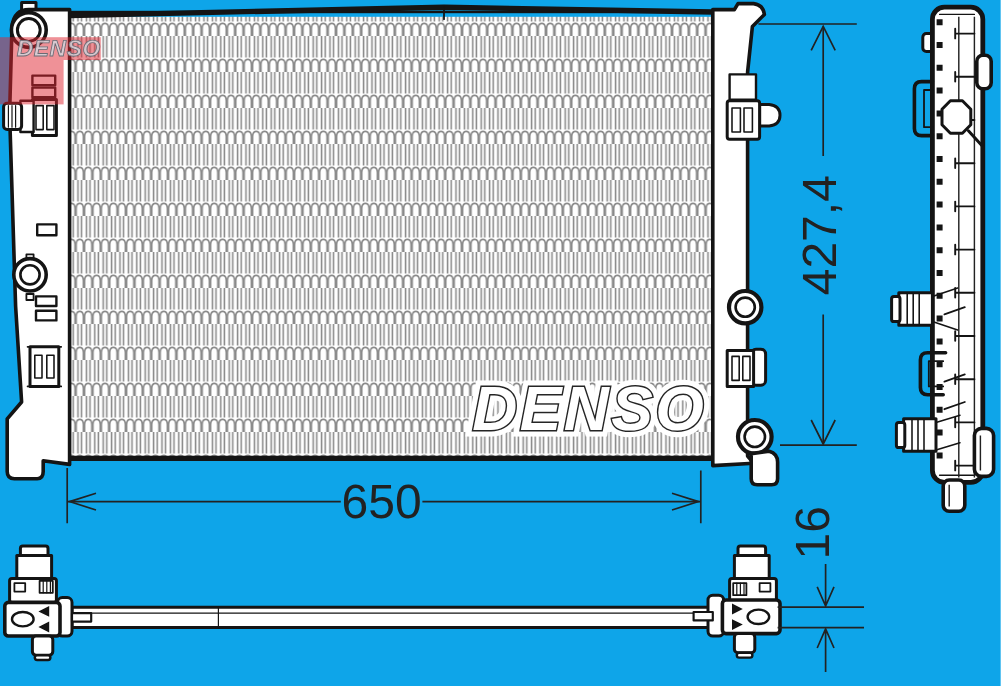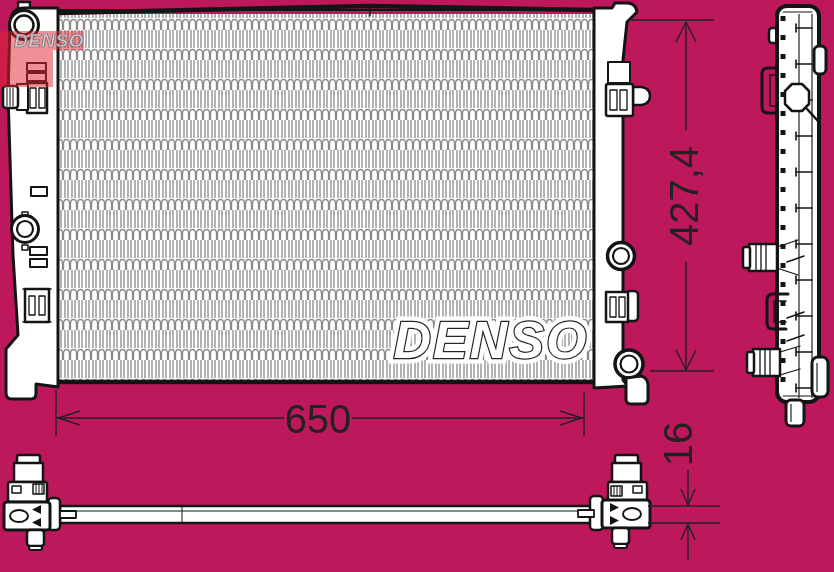--- a/index.html
+++ b/index.html
@@ -1,16 +1,16 @@
 <!DOCTYPE html>
 <html><head>
 <meta charset="utf-8">
 <style>
   html,body{margin:0;padding:0;background:#fff;}
-  #stage{position:relative;width:834px;height:572px;background:#be185d;overflow:hidden;
+  #stage{position:relative;width:834px;height:572px;background:#0ea5e9;overflow:hidden;
          font-family:"Liberation Sans", sans-serif;}
   svg text{font-family:"Liberation Sans", sans-serif;}
   .dim{stroke:#222;stroke-width:1.4;fill:none;}
   .thin{stroke:#222;stroke-width:1.2;fill:none;}
   .part{fill:#fff;stroke:#141414;stroke-linejoin:round;}
   .nofill{fill:none;stroke:#141414;stroke-linejoin:round;stroke-linecap:round;}
 </style>
 </head>
 <body>
 

